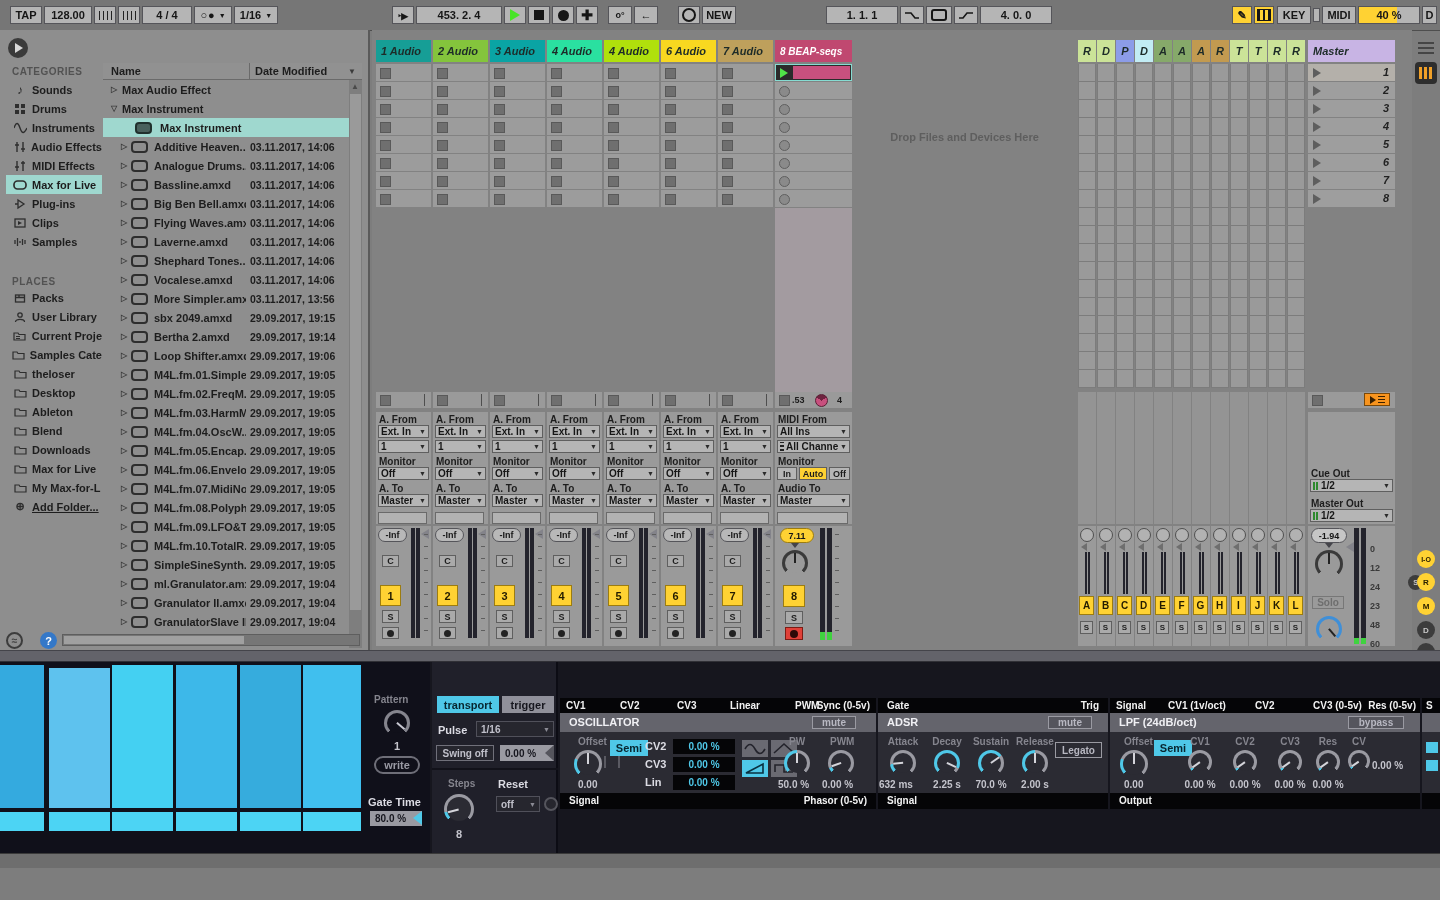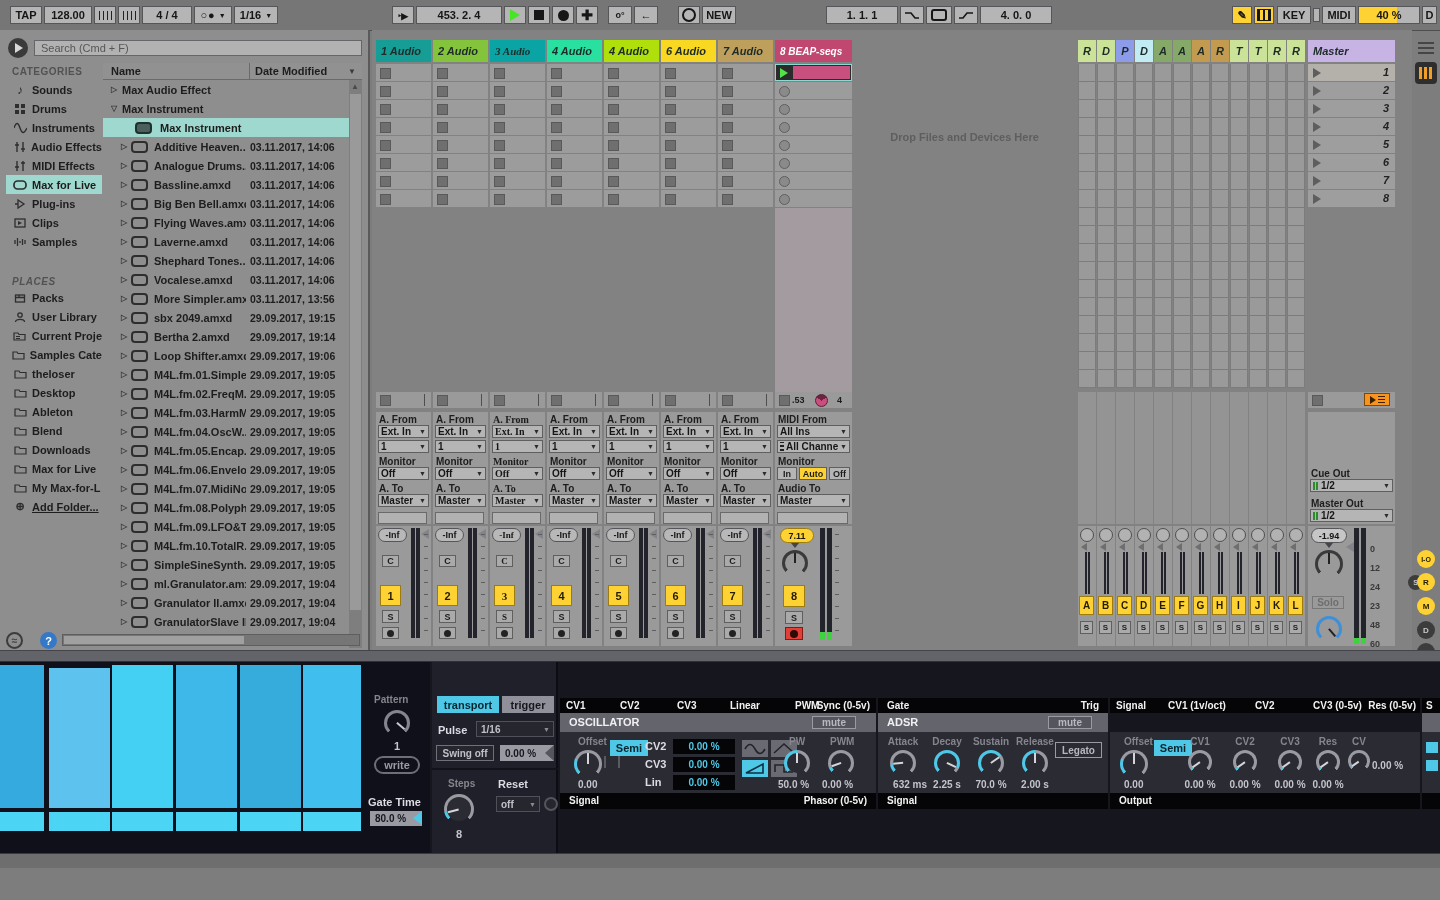--- a/index.html
+++ b/index.html
@@ -152,23 +152,20 @@
       <span style="position:absolute;left:0;top:0;bottom:0;width:64%;background:#ffd233;"></span>
       <span style="position:relative;">40 %</span>
     </div>
     <div class="tbox" style="left:1422px;width:15px;">D</div>
   </div>
 
   <div id="browser">
     <div class="abs" style="left:8px;top:8px;width:20px;height:20px;border-radius:50%;background:#3a3a3a;display:flex;align-items:center;justify-content:center;">
       <span style="width:0;height:0;border-top:5px solid transparent;border-bottom:5px solid transparent;border-left:8px solid #d8d8d8;margin-left:2px;"></span>
     </div>
-    <div class="abs" style="left:34px;top:10px;width:328px;height:16px;background:#b2b2b2;border:1px solid #66666a;display:flex;align-items:center;box-sizing:border-box;">
-      <span style="font-size:11px;color:#565656;padding-left:6px;">Search (Cmd + F)</span>
-    </div>
 
     <div class="side-title" style="top:36px;">CATEGORIES</div>
     <div id="categories">
         <div class="side-item" style="top: 50px;">
           <div class="ic">
             <span style="font-size:12px">♪</span>
           </div>
           <div style="white-space: nowrap;">Sounds</div>
         </div>
         <div class="side-item" style="top: 69px;">
@@ -233,21 +230,21 @@
         </div>
         <div class="side-item" style="top: 202px;">
           <div class="ic">
             <svg width="12" height="12">
               <path d="M1,4 V8 M3.5,2 V10 M6,5 V7 M8.5,3 V9 M11,4 V8" stroke="#2e2e2e" stroke-width="1.3" fill="none"></path>
             </svg>
           </div>
           <div style="white-space: nowrap;">Samples</div>
         </div>
       </div>
-    <div class="side-title" style="top:246px;font-style:italic;">PLACES</div>
+    <div class="side-title" style="top:246px;">PLACES</div>
     <div id="places">
         <div class="side-item" style="top: 258px;">
           <div class="ic">
             <svg width="12" height="12">
               <rect x="1.5" y="3" width="9" height="7" stroke="#2e2e2e" stroke-width="1.3" fill="none"></rect>
               <path d="M1.5,5.5 H10.5 M5,3 V5.5" stroke="#2e2e2e" stroke-width="1.3" fill="none"></path>
             </svg>
           </div>
           <div style="white-space: nowrap;">Packs</div>
         </div>
@@ -673,21 +670,21 @@
           <div class="abs" style="left: 48px; top: 92px; width: 4px; height: 1px; background: rgb(94, 94, 94);"></div>
           <div class="abs" style="left: 48px; top: 104px; width: 4px; height: 1px; background: rgb(94, 94, 94);"></div>
           <div class="sqbtn" style="left: 6px; top: 29px; width: 17px; height: 12px;">C</div>
           <div class="numbox" style="left: 4px; top: 59px; width: 21px; height: 21px;">2</div>
           <div class="sqbtn" style="left: 6px; top: 84px; width: 17px; height: 13px;">S</div>
           <div class="sqbtn" style="left: 6px; top: 101px; width: 17px; height: 12px;">
             <div style="width: 7px; height: 7px; border-radius: 50%; background: rgb(34, 34, 34);"></div>
           </div>
         </div>
       </div>
-      <div class="abs" style="left: 118px; top: 10px; width: 55px; height: 606px; font-family: Liberation Serif, serif;">
+      <div class="abs" style="left: 118px; top: 10px; width: 55px; height: 606px;">
         <div class="th" style="left: 0px; width: 55px; background: rgb(10, 164, 164);">3 Audio</div>
         <div class="cell" style="left: 0px; top: 24px; width: 55px;">
           <div class="stopsq"></div>
         </div>
         <div class="cell" style="left: 0px; top: 42px; width: 55px;">
           <div class="stopsq"></div>
         </div>
         <div class="cell" style="left: 0px; top: 60px; width: 55px;">
           <div class="stopsq"></div>
         </div>
@@ -1527,21 +1524,21 @@
         <span class="ttl">ADSR</span>
         <div class="mod-btn" style="right:16px;width:44px;">mute</div>
       </div>
       <div class="mod-body" id="adsr-body">
         <div class="abs" style="left:177px;top:10px;width:47px;height:16px;border:1px solid #9a9aa2;color:#b8b8c2;font-size:10px;font-weight:bold;display:flex;align-items:center;justify-content:center;box-sizing:border-box;">Legato</div>
       <div class="dlabel" style="left: 3px; top: 4px; width: 44px; text-align: center;">Attack</div>
           <div class="knob" style="left: 12px; top: 18px; width: 26px; height: 26px; background: conic-gradient(from 225deg, rgb(79, 200, 232) 0deg, rgb(79, 200, 232) 37.8deg, rgb(154, 154, 162) 37.8deg, rgb(154, 154, 162) 270deg, transparent 270deg, transparent 360deg);">
             <div class="face" style="inset: 3px; background: rgb(43, 43, 51);"></div>
             <div class="ptr" style="height: 9.88px; background: rgb(212, 212, 218); transform: translateX(-50%) rotate(-95deg);"></div>
           </div>
-          <div class="dval" style="left: 1px; top: 47px; width: 48px; text-align: right;">632 ms</div>
+          <div class="dval" style="left: 1px; top: 47px; width: 48px; text-align: left;">632 ms</div>
           <div class="dlabel" style="left: 47px; top: 4px; width: 44px; text-align: center;">Decay</div>
           <div class="knob" style="left: 56px; top: 18px; width: 26px; height: 26px; background: conic-gradient(from 225deg, rgb(79, 200, 232) 0deg, rgb(79, 200, 232) 248.4deg, rgb(154, 154, 162) 248.4deg, rgb(154, 154, 162) 270deg, transparent 270deg, transparent 360deg);">
             <div class="face" style="inset: 3px; background: rgb(43, 43, 51);"></div>
             <div class="ptr" style="height: 9.88px; background: rgb(212, 212, 218); transform: translateX(-50%) rotate(115deg);"></div>
           </div>
           <div class="dval" style="left: 45px; top: 47px; width: 48px; text-align: center;">2.25 s</div>
           <div class="dlabel" style="left: 91px; top: 4px; width: 44px; text-align: center;">Sustain</div>
           <div class="knob" style="left: 100px; top: 18px; width: 26px; height: 26px; background: conic-gradient(from 225deg, rgb(79, 200, 232) 0deg, rgb(79, 200, 232) 189deg, rgb(154, 154, 162) 189deg, rgb(154, 154, 162) 270deg, transparent 270deg, transparent 360deg);">
             <div class="face" style="inset: 3px; background: rgb(43, 43, 51);"></div>
             <div class="ptr" style="height: 9.88px; background: rgb(212, 212, 218); transform: translateX(-50%) rotate(55deg);"></div>
@@ -1560,20 +1557,24 @@
     </div>
 
     <div class="module" style="left:1110px;width:310px;" id="mod-lpf">
       <div class="mod-inputs">
         <span style="left:6px;">Signal</span>
         <span style="left:58px;">CV1 (1v/oct)</span>
         <span style="left:145px;">CV2</span>
         <span style="left:203px;">CV3 (0-5v)</span>
         <span style="right:4px;">Res (0-5v)</span>
       </div>
+      <div class="mod-head">
+        <span class="ttl">LPF (24dB/oct)</span>
+        <div class="mod-btn" style="right:16px;width:56px;">bypass</div>
+      </div>
       <div class="mod-body" id="lpf-body">
         <div class="dlabel" style="left:14px;top:4px;">Offset</div>
         <div class="knob" style="left: 10px; top: 18px; width: 28px; height: 28px; background: conic-gradient(from 225deg, rgb(79, 200, 232) 0deg, rgb(79, 200, 232) 67.5deg, rgb(154, 154, 162) 67.5deg, rgb(154, 154, 162) 270deg, transparent 270deg, transparent 360deg);">
             <div class="face" style="inset: 3px; background: rgb(43, 43, 51);"></div>
             <div class="ptr" style="height: 10.64px; background: rgb(212, 212, 218); transform: translateX(-50%) rotate(0deg);"></div>
           </div>
         <div class="dval" style="left:14px;top:47px;">0.00</div>
         <div class="cyanbtn" style="left:44px;top:8px;width:38px;height:16px;">Semi</div>
         <div class="dlabel" style="left:242px;top:4px;">CV</div>
         <div class="knob" style="left: 238px; top: 18px; width: 22px; height: 22px; background: conic-gradient(from 225deg, rgb(79, 200, 232) 0deg, rgb(79, 200, 232) 8.1deg, rgb(154, 154, 162) 8.1deg, rgb(154, 154, 162) 270deg, transparent 270deg, transparent 360deg);">

